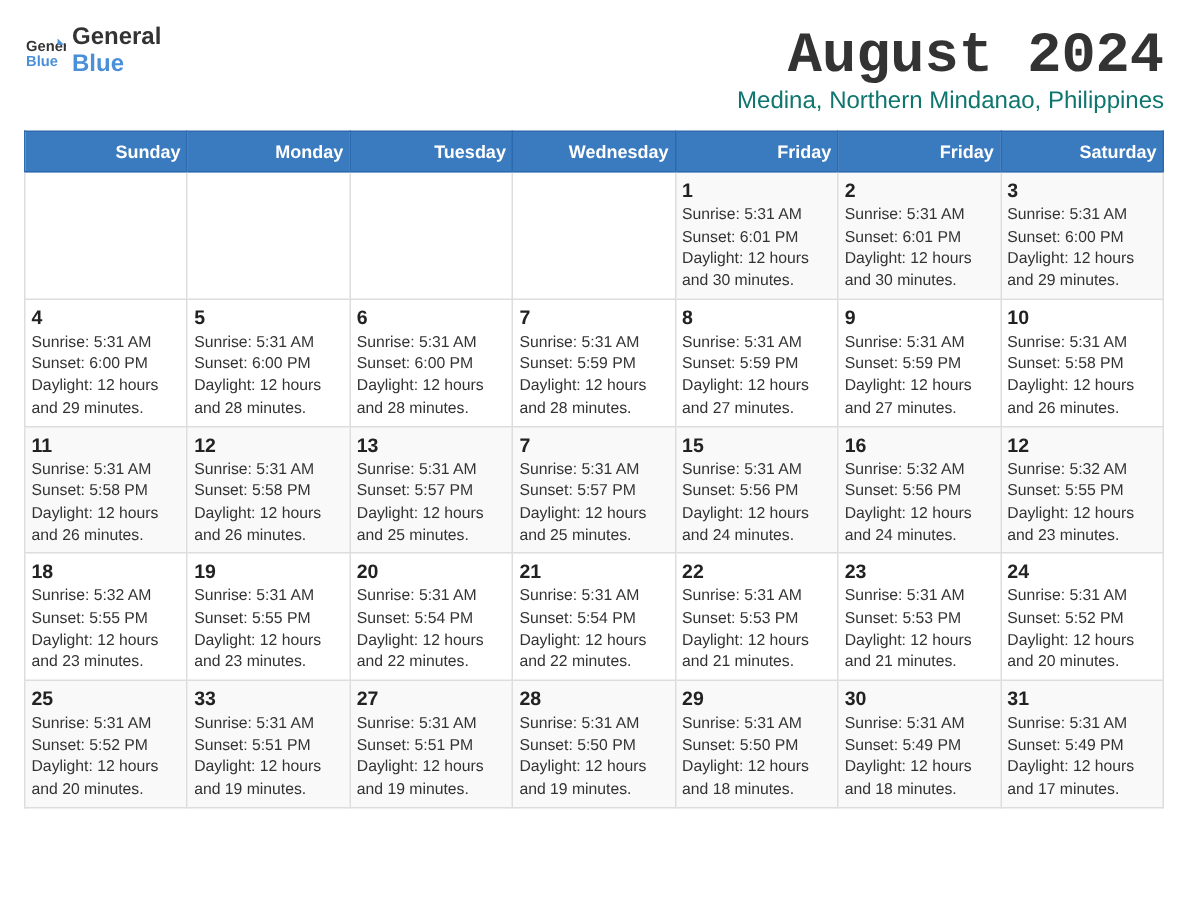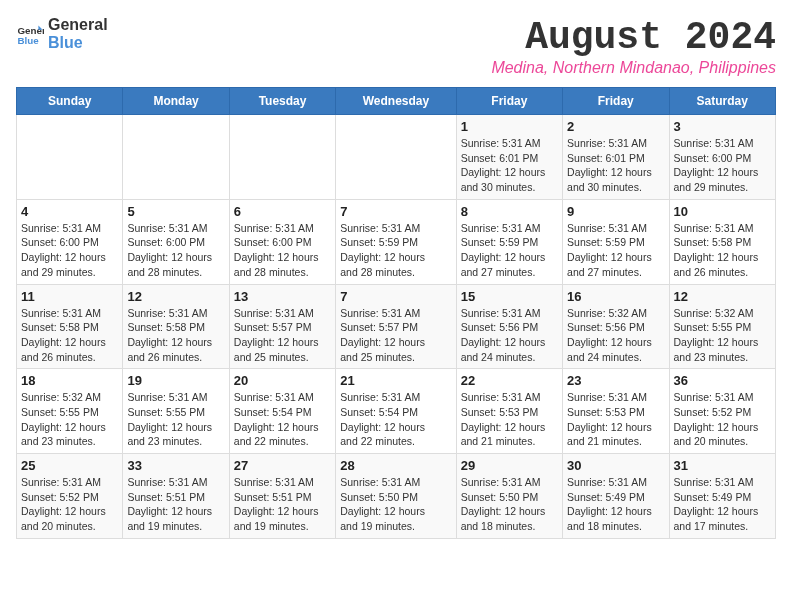--- a/index.html
+++ b/index.html
@@ -30,35 +30,34 @@
     }
     .title-block h1 {
       font-size: 38px;
       font-weight: bold;
       color: #333;
       font-family: Liberation Mono, monospace;
     }
     .title-block h2 {
       font-size: 16px;
       font-weight: normal;
-      color: #ec4899;
-      font-style: italic;
+      color: #0f766e;
     }
     table {
       width: 100%;
       border-collapse: collapse;
       font-size: 11px;
     }
     thead tr {
       background-color: #3a7abf;
       color: #fff;
     }
     thead th {
-      padding: 6px 20px;
-      text-align: center;
+      padding: 6px 4px;
+      text-align: right;
       font-weight: bold;
       font-size: 12px;
       border: 1px solid #2d6aad;
     }
     tbody tr {
       border-bottom: 1px solid #ccc;
     }
     tbody td {
       padding: 4px;
       vertical-align: top;
@@ -285,21 +284,21 @@
 and 21 minutes.</div>
         </td>
         <td>
           <div class="day-number">23</div>
           <div class="day-detail" style="white-space: pre-line;">Sunrise: 5:31 AM
 Sunset: 5:53 PM
 Daylight: 12 hours
 and 21 minutes.</div>
         </td>
         <td>
-          <div class="day-number">36</div>
+          <div class="day-number">24</div>
           <div class="day-detail" style="white-space: pre-line;">Sunrise: 5:31 AM
 Sunset: 5:52 PM
 Daylight: 12 hours
 and 20 minutes.</div>
         </td>
       </tr>
       <tr>
         <td>
           <div class="day-number">25</div>
           <div class="day-detail" style="white-space: pre-line;">Sunrise: 5:31 AM

